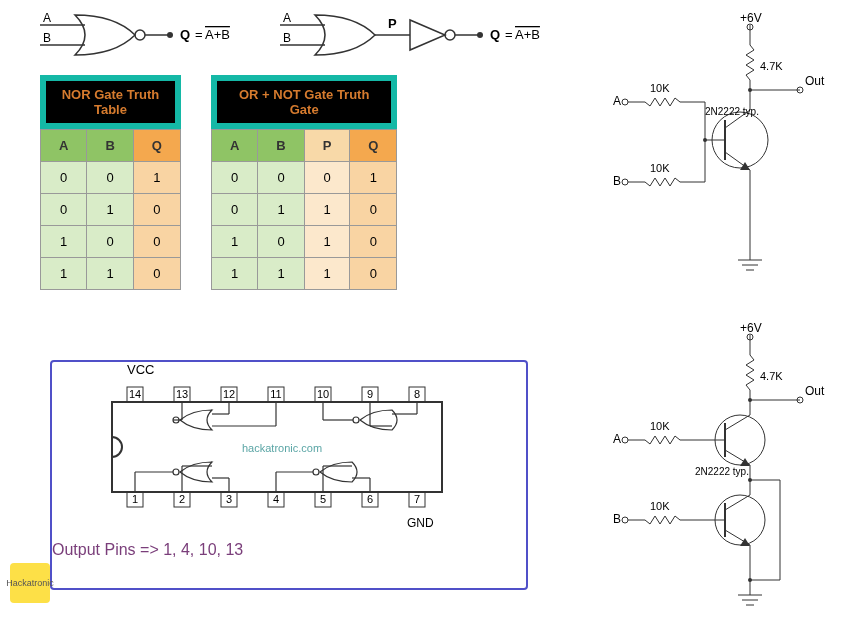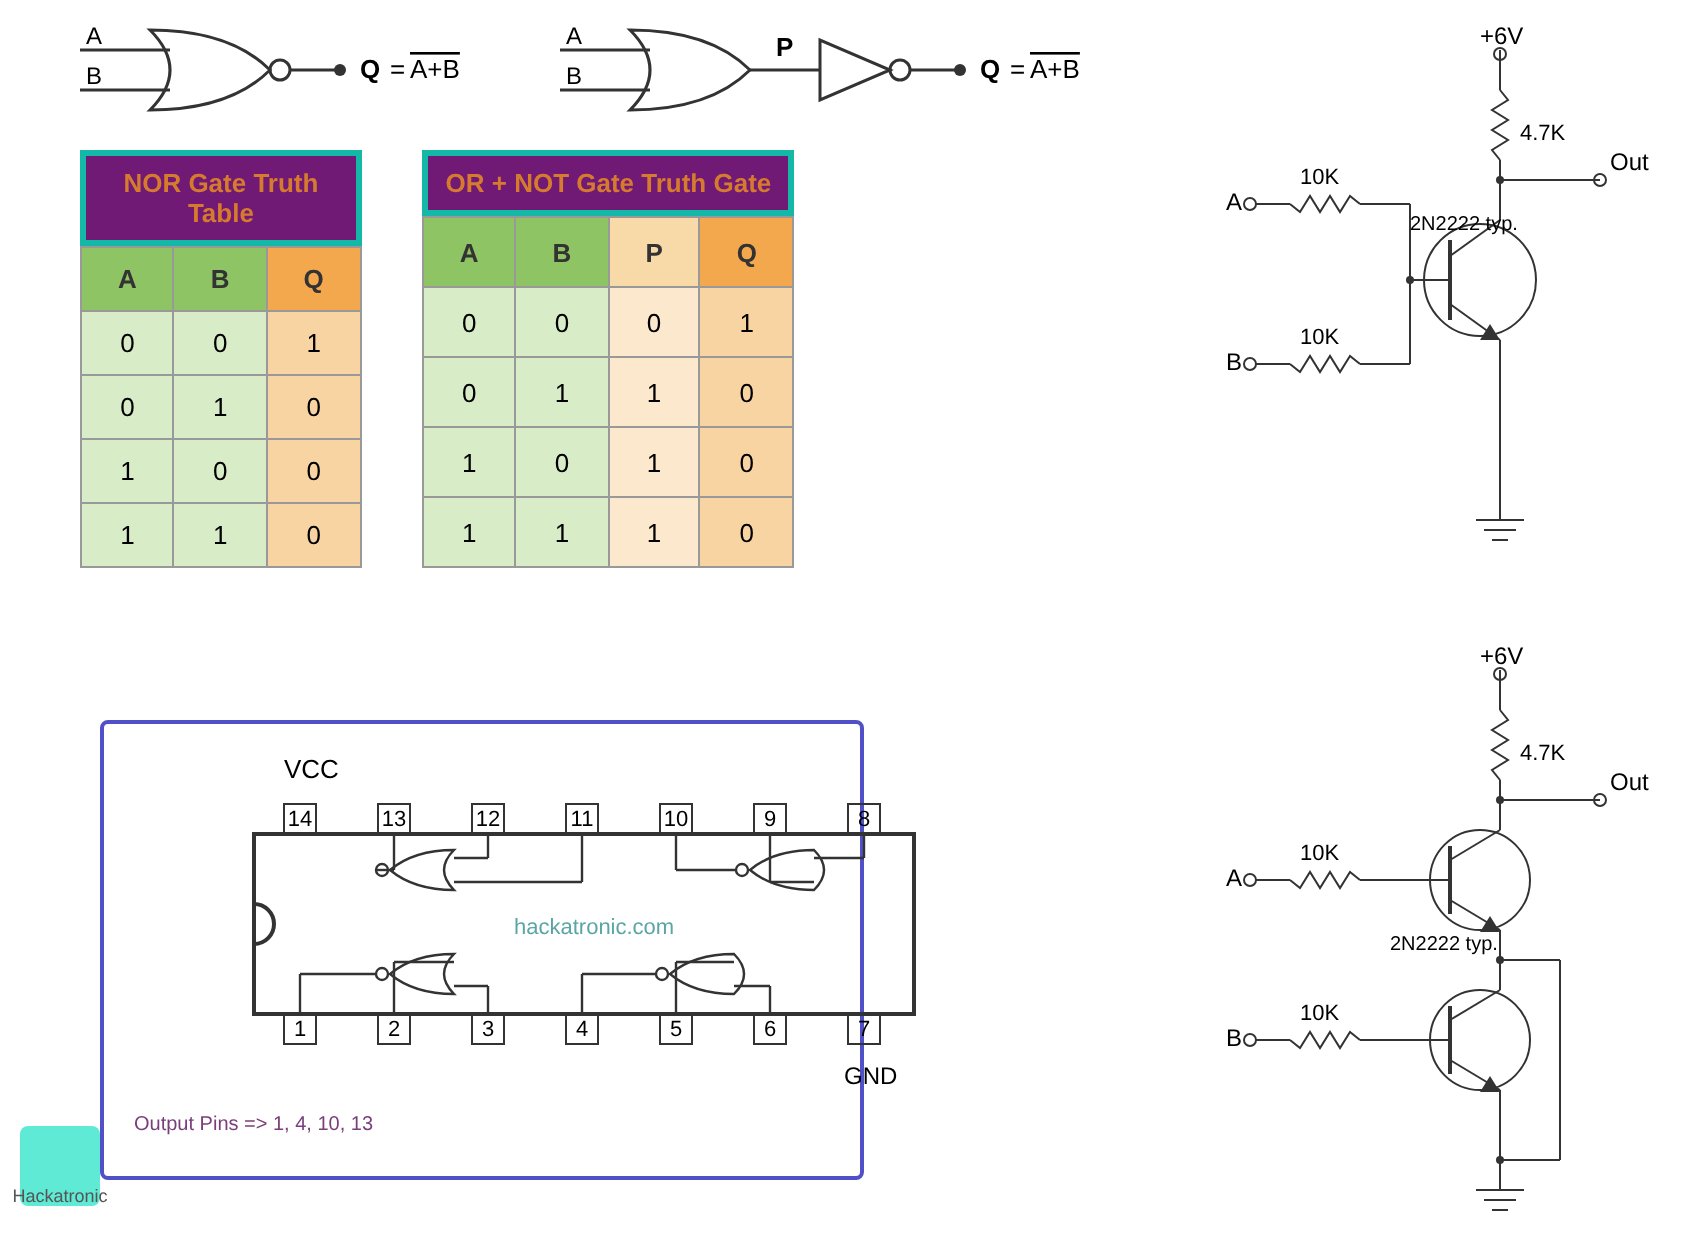--- a/index.html
+++ b/index.html
@@ -1,34 +1,34 @@
 <!DOCTYPE html>
 <html><head>
 <meta charset="utf-8">
 <style>
 * { box-sizing: border-box; margin: 0; padding: 0; }
 body { font-family: Arial, sans-serif; width: 850px; height: 623px; background: #fff; position: relative; }
 .top-row { display: flex; gap: 40px; padding: 10px 40px 0; }
 .gate-block { display: flex; align-items: center; gap: 5px; }
 .tables-row { display: flex; gap: 30px; padding: 15px 40px 0; }
 .truth-table { border-collapse: collapse; font-size: 13px; }
-.truth-table caption { background: #701a75; color: #d67b2e; font-weight: bold; padding: 6px; border: 3px solid #14b8a6; font-size: 13px; }
+.truth-table caption { background: #000000; color: #d67b2e; font-weight: bold; padding: 6px; border: 6px solid #14b8a6; font-size: 13px; }
 .truth-table th { background: #8fc465; color: #333; padding: 8px 18px; border: 1px solid #999; font-weight: bold; }
 .truth-table th.p-col { background: #f8d9a8; }
 .truth-table th.q-col { background: #f4a84e; }
 .truth-table td { padding: 8px 18px; text-align: center; border: 1px solid #999; }
 .truth-table td.gcol { background: #d9ecc8; }
 .truth-table td.pcol { background: #fce8cc; }
 .truth-table td.qcol { background: #f9d4a3; }
-.ic-box { position: absolute; left: 50px; top: 360px; width: 382px; height: 230px; border: 2px solid #5050c8; border-radius: 4px; padding: 15px; }
-.ic-pins-text { font-size: 10px; color: #7a3e7a; margin-top: 5px; }
+.ic-box { position: absolute; left: 50px; top: 360px; width: 478px; height: 230px; border: 2px solid #5050c8; border-radius: 4px; }
+.ic-pins-text { font-size: 16px; color: #7a3e7a; margin-top: 5px; }
 .circuit { position: absolute; right: 20px; font-size: 12px; }
 .circuit.top { top: 10px; }
 .circuit.bot { top: 320px; }
-.logo { position: absolute; left: 10px; bottom: 20px; width: 40px; height: 40px; background: #5eead4; border-radius: 4px; display: flex; align-items: flex-end; justify-content: center; font-size: 9px; color: #555; }
+.logo { position: absolute; left: 10px; bottom: 20px; width: 40px; height: 40px; background: #fde047; border-radius: 4px; display: flex; align-items: center; justify-content: center; font-size: 9px; color: #555; }
 </style>
 </head>
 <body>
 
 <div class="top-row">
   <div class="gate-block">
     <svg width="200" height="50">
       <text x="3" y="12" font-size="12">A</text>
       <text x="3" y="32" font-size="12">B</text>
       <line x1="0" y1="15" x2="45" y2="15" stroke="#333" stroke-width="1.5"></line>

